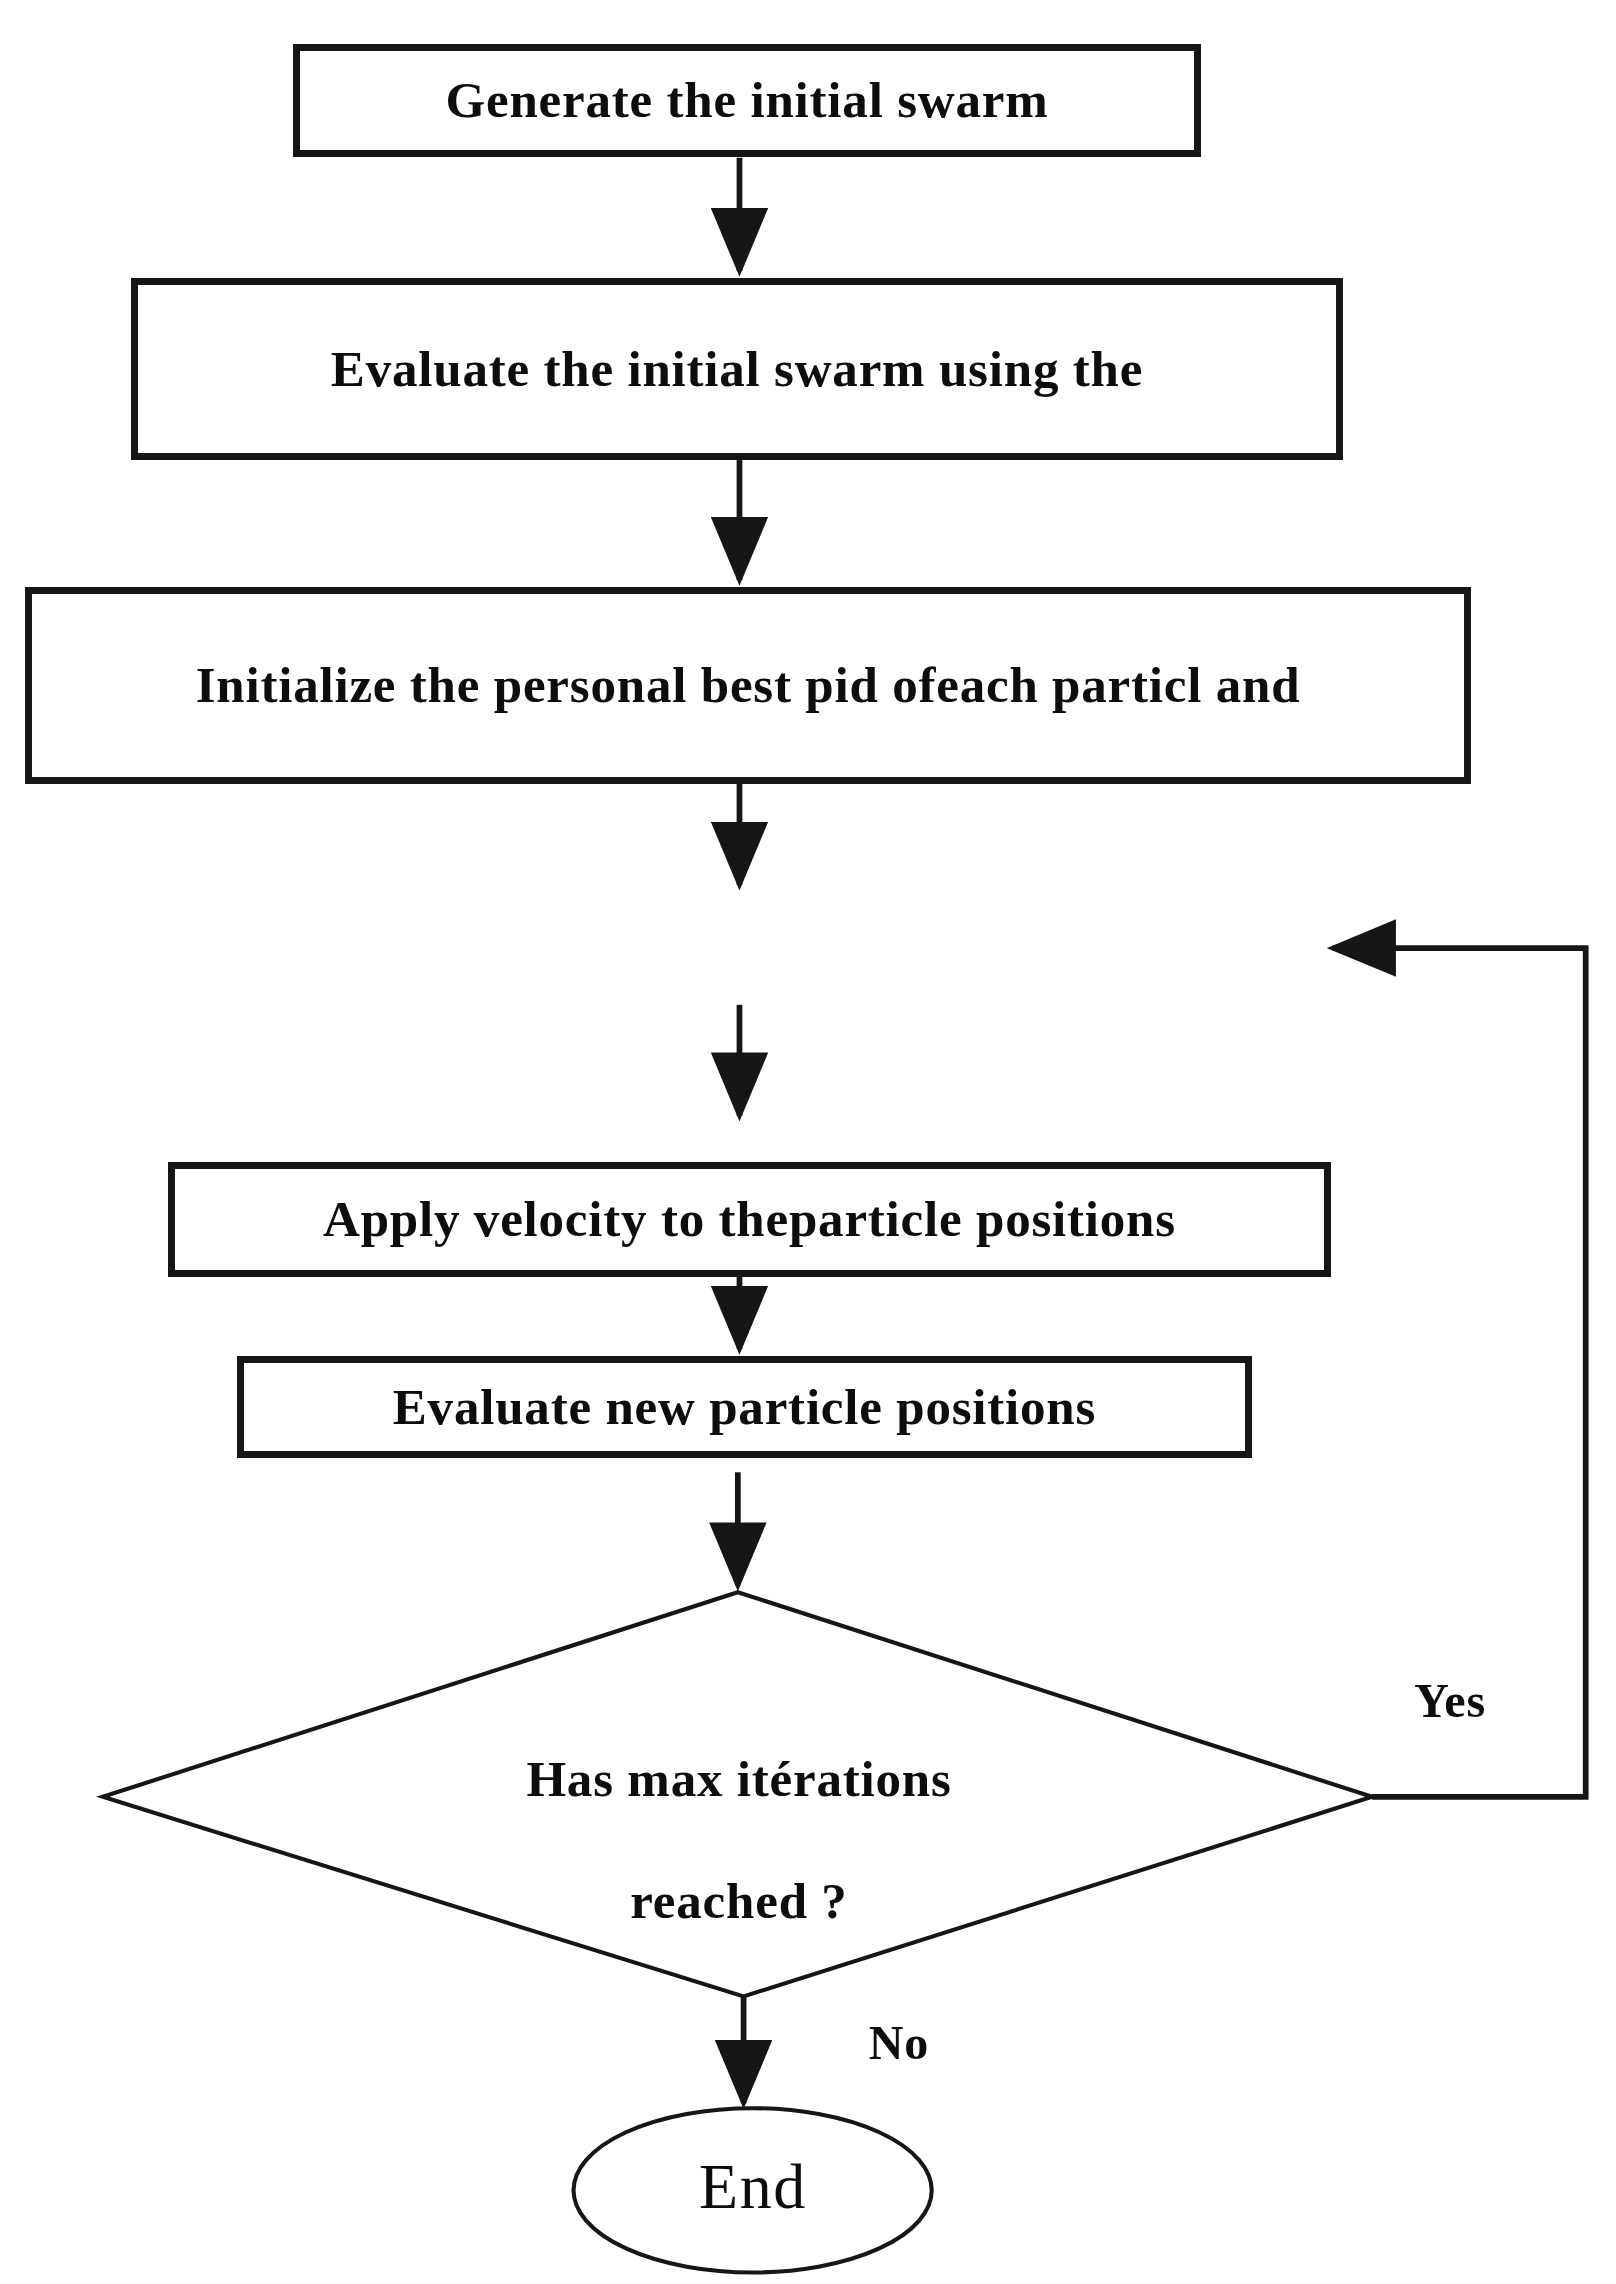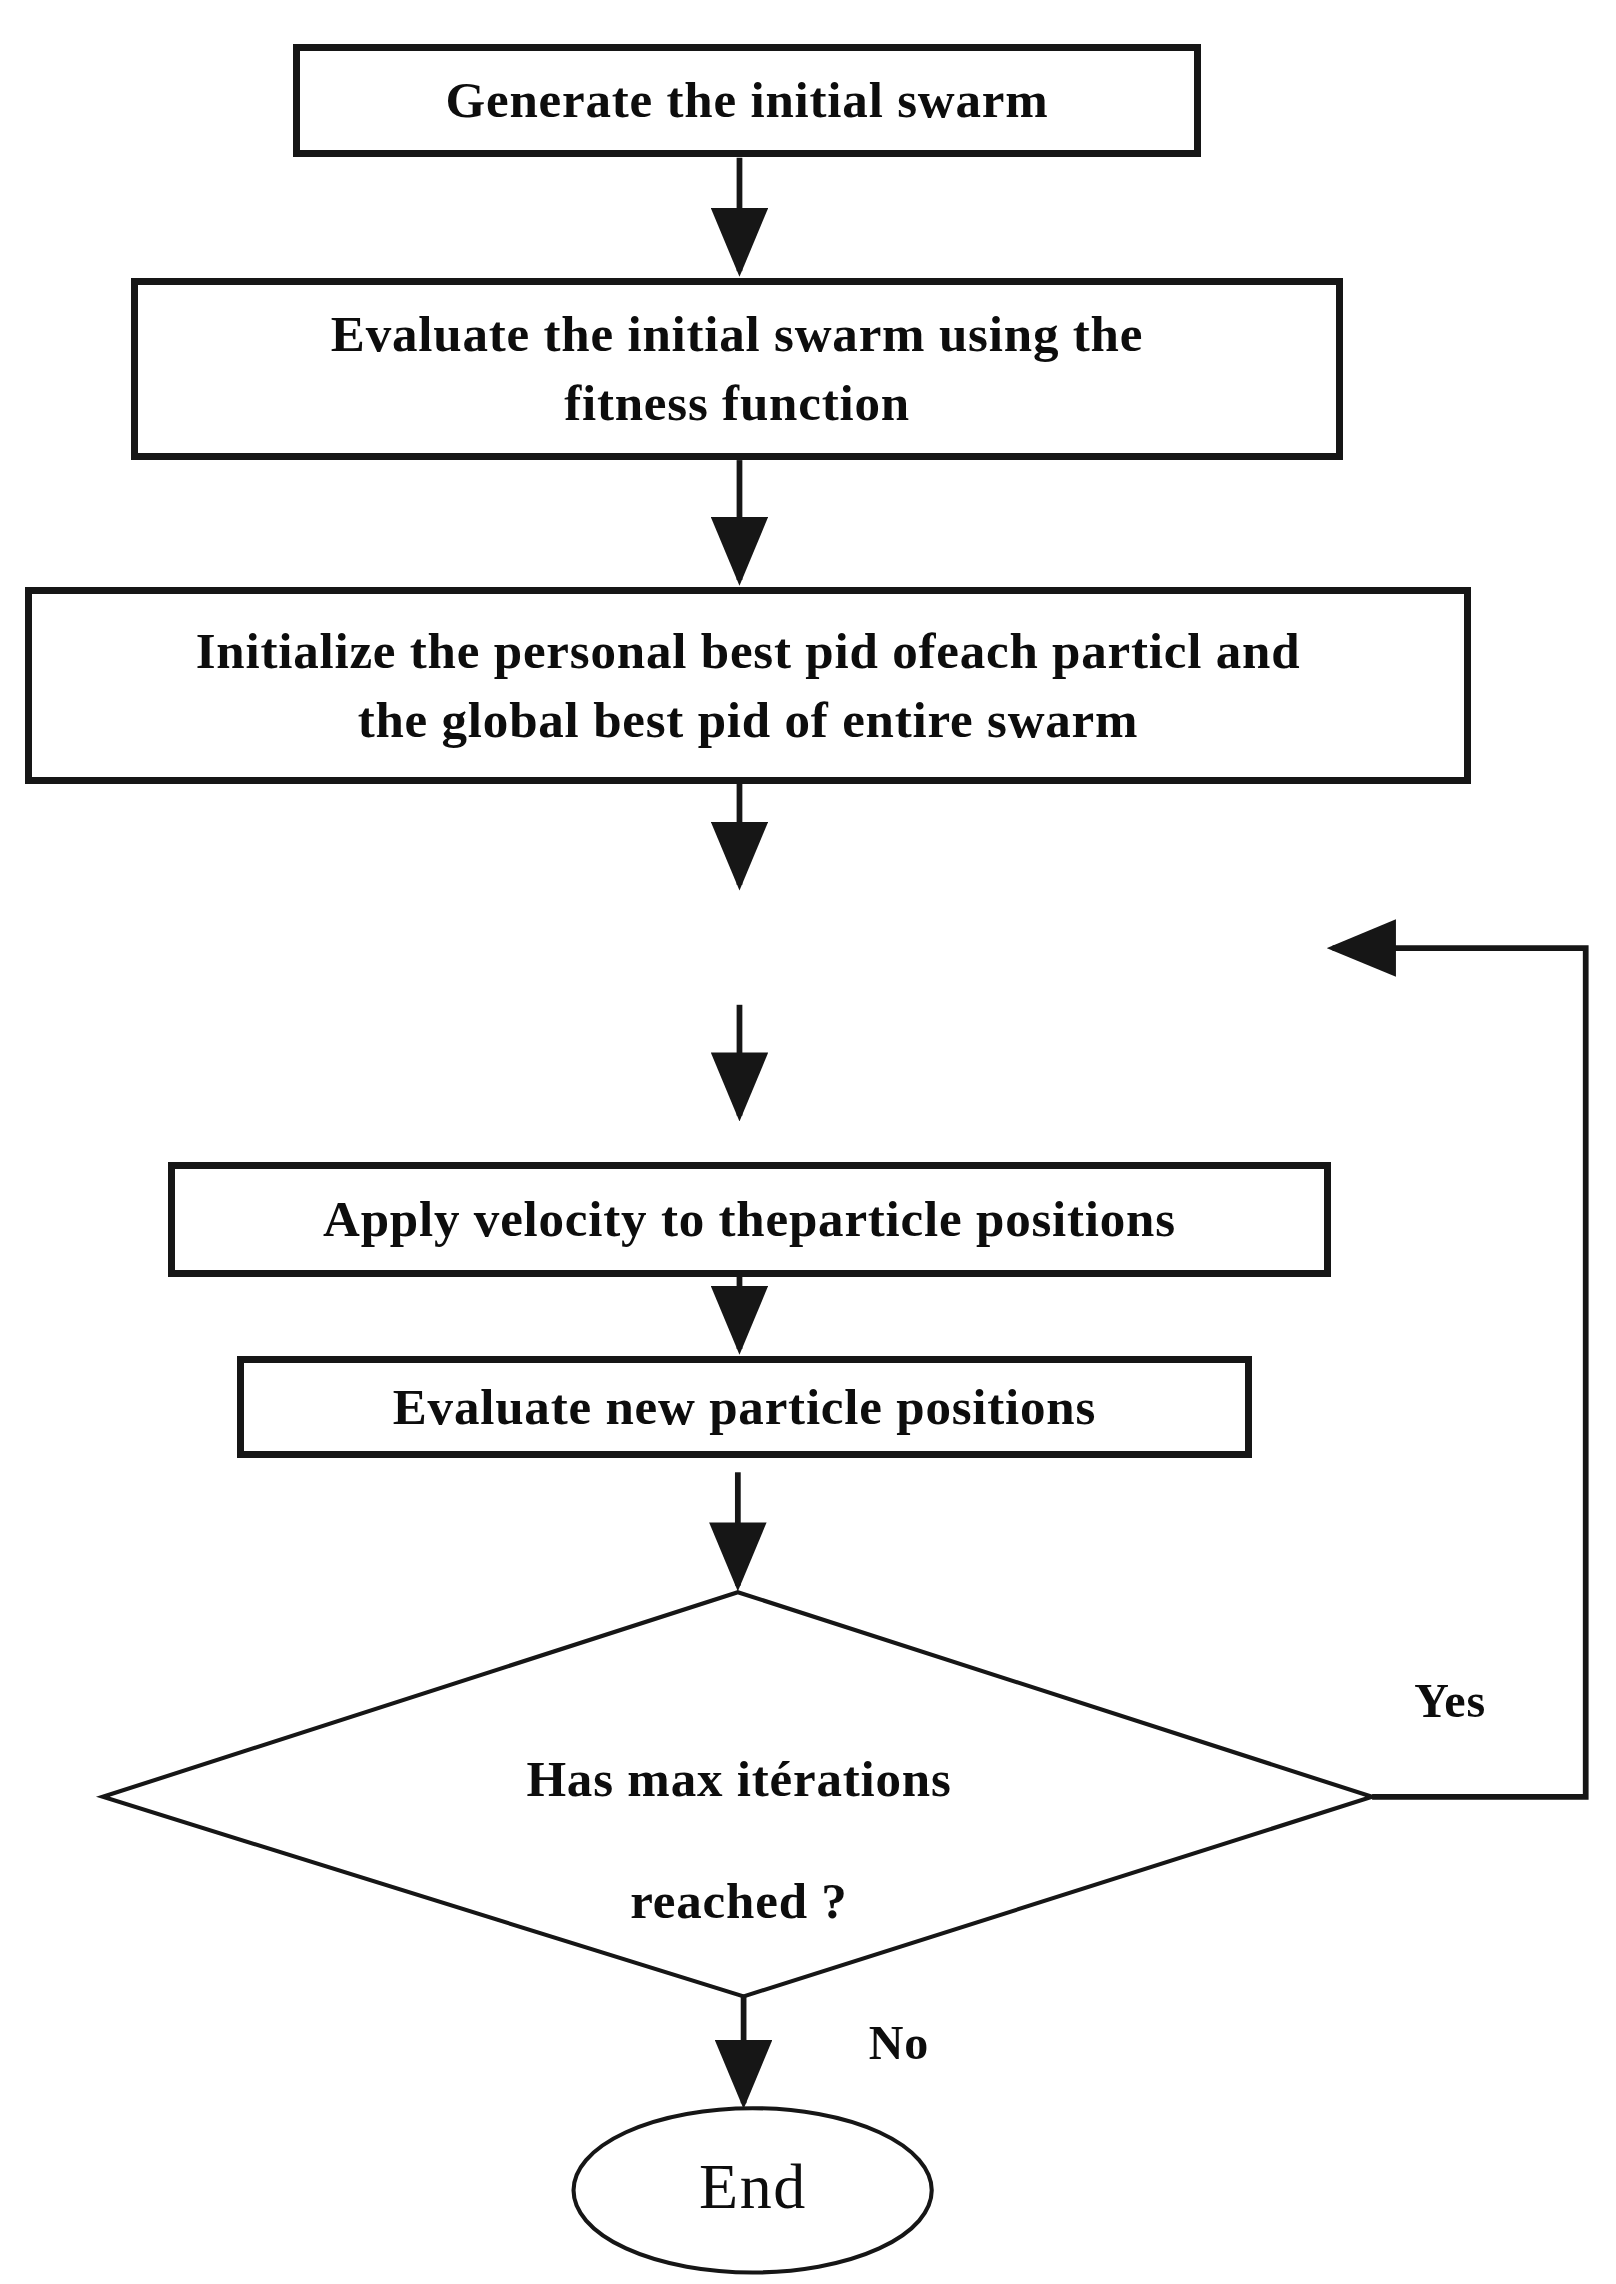--- a/index.html
+++ b/index.html
@@ -102,26 +102,24 @@
 
     <polyline points="1670,2187 1930,2187 1930,1154 1622,1154" fill="none" stroke="#161616" stroke-width="7" marker-end="url(#arrowhead)"></polyline>
   </svg>
 
   <div class="node process" id="node-generate">
     <div>Generate the initial swarm</div>
   </div>
 
   <div class="node process" id="node-evaluate-initial">
     <div>Evaluate the initial swarm using the</div>
-    <div>fitness function</div>
   </div>
 
   <div class="node process" id="node-initialize-best">
     <div>Initialize the personal best pid ofeach particl and</div>
-    <div>the global best pid of entire swarm</div>
   </div>
 
 
   <div class="node process" id="node-apply-velocity">
     <div>Apply velocity to theparticle positions</div>
   </div>
 
   <div class="node process" id="node-evaluate-new">
     <div>Evaluate new particle positions</div>
   </div>

